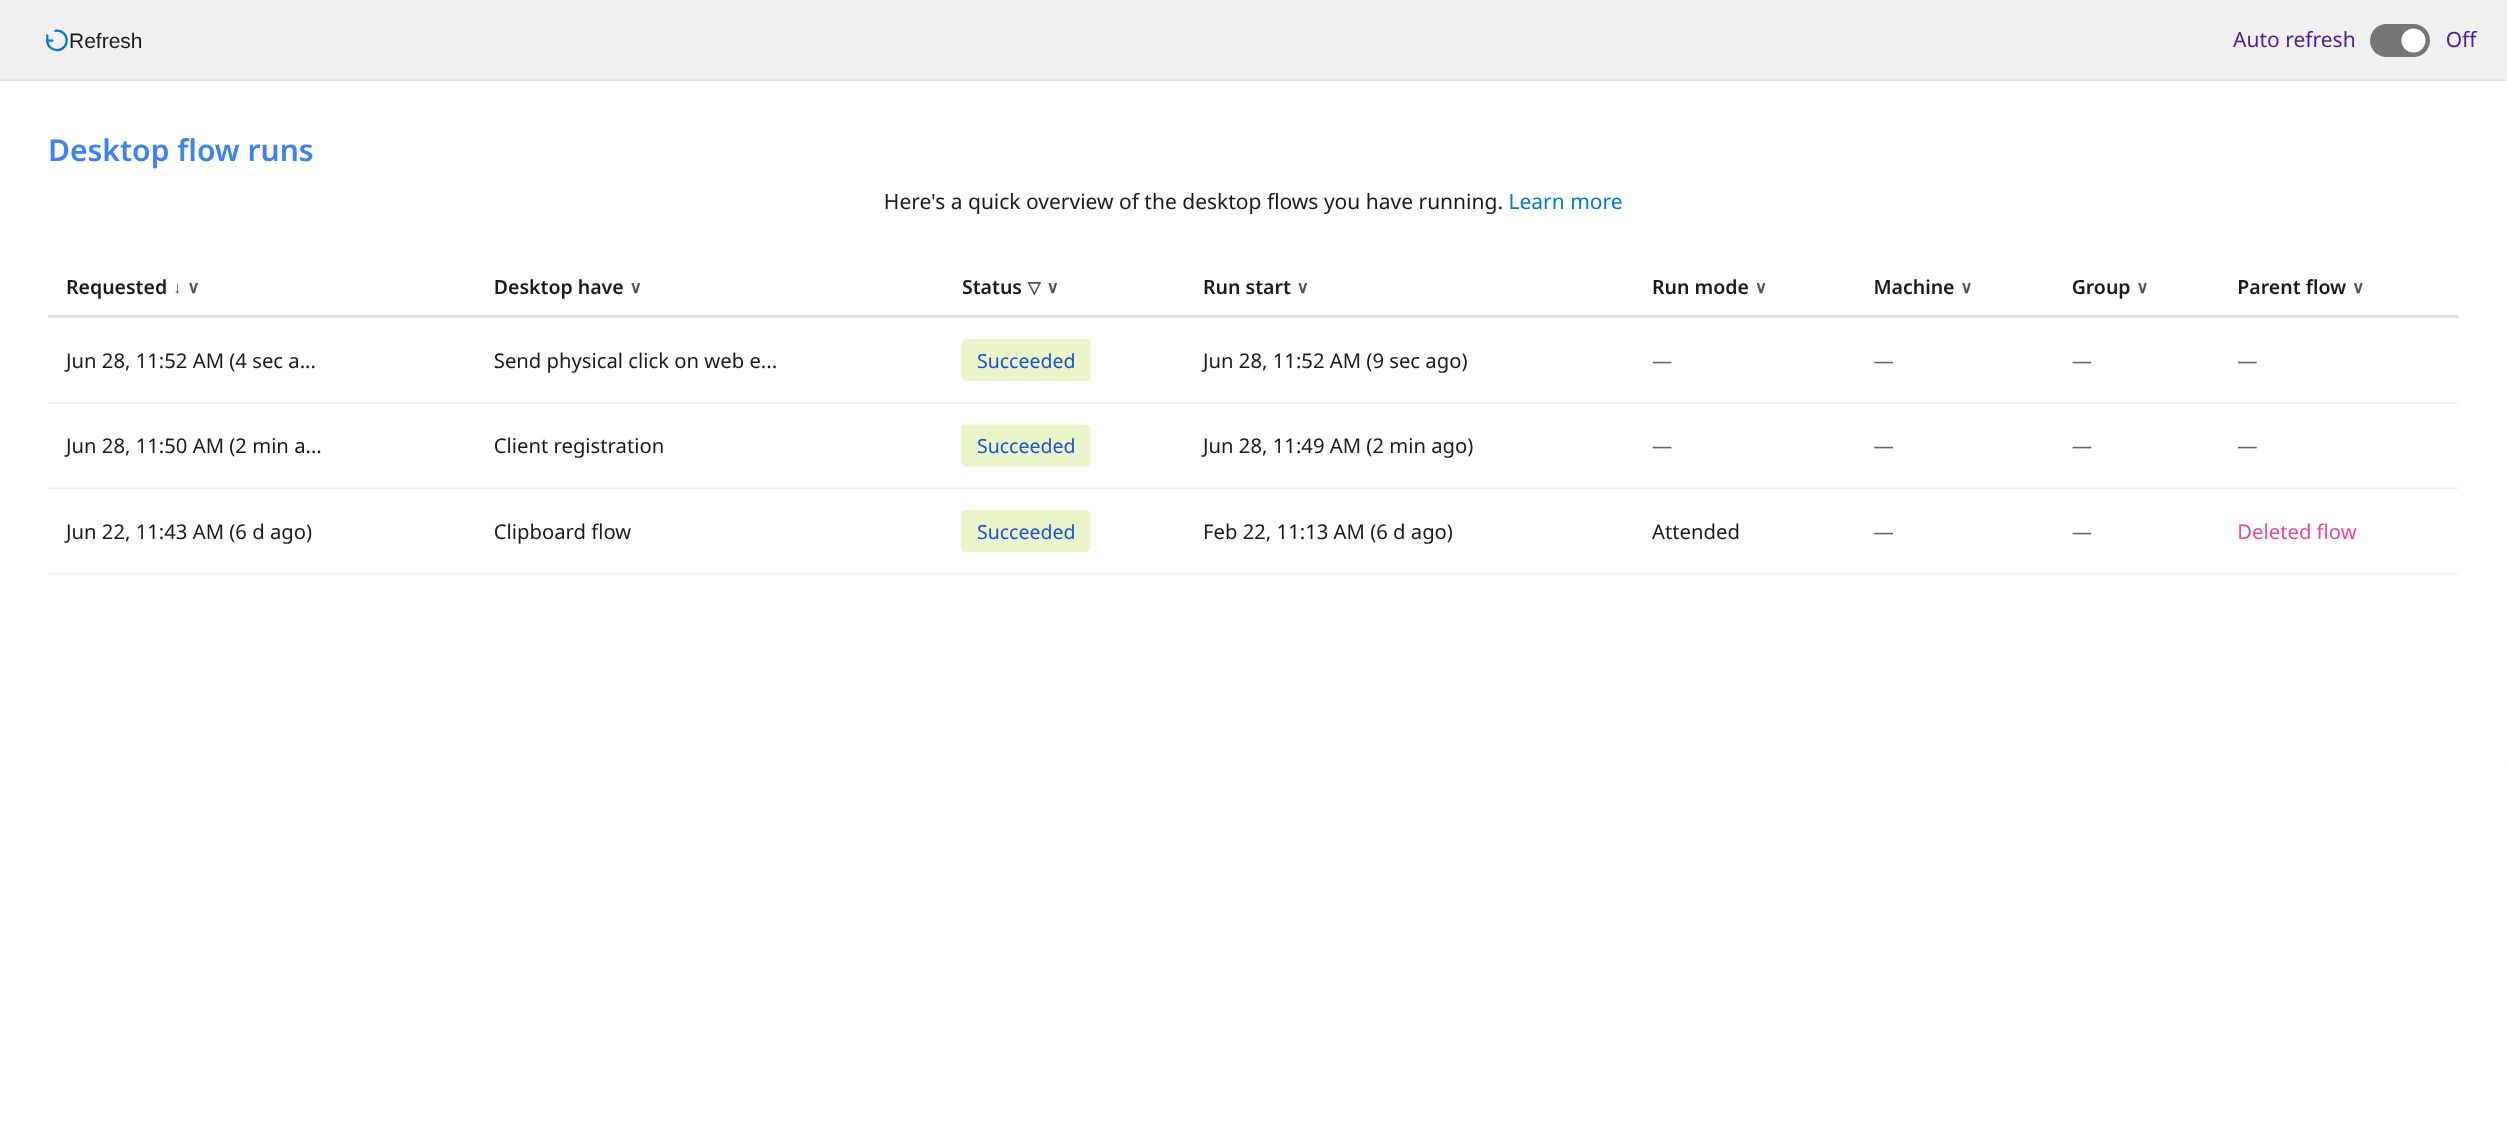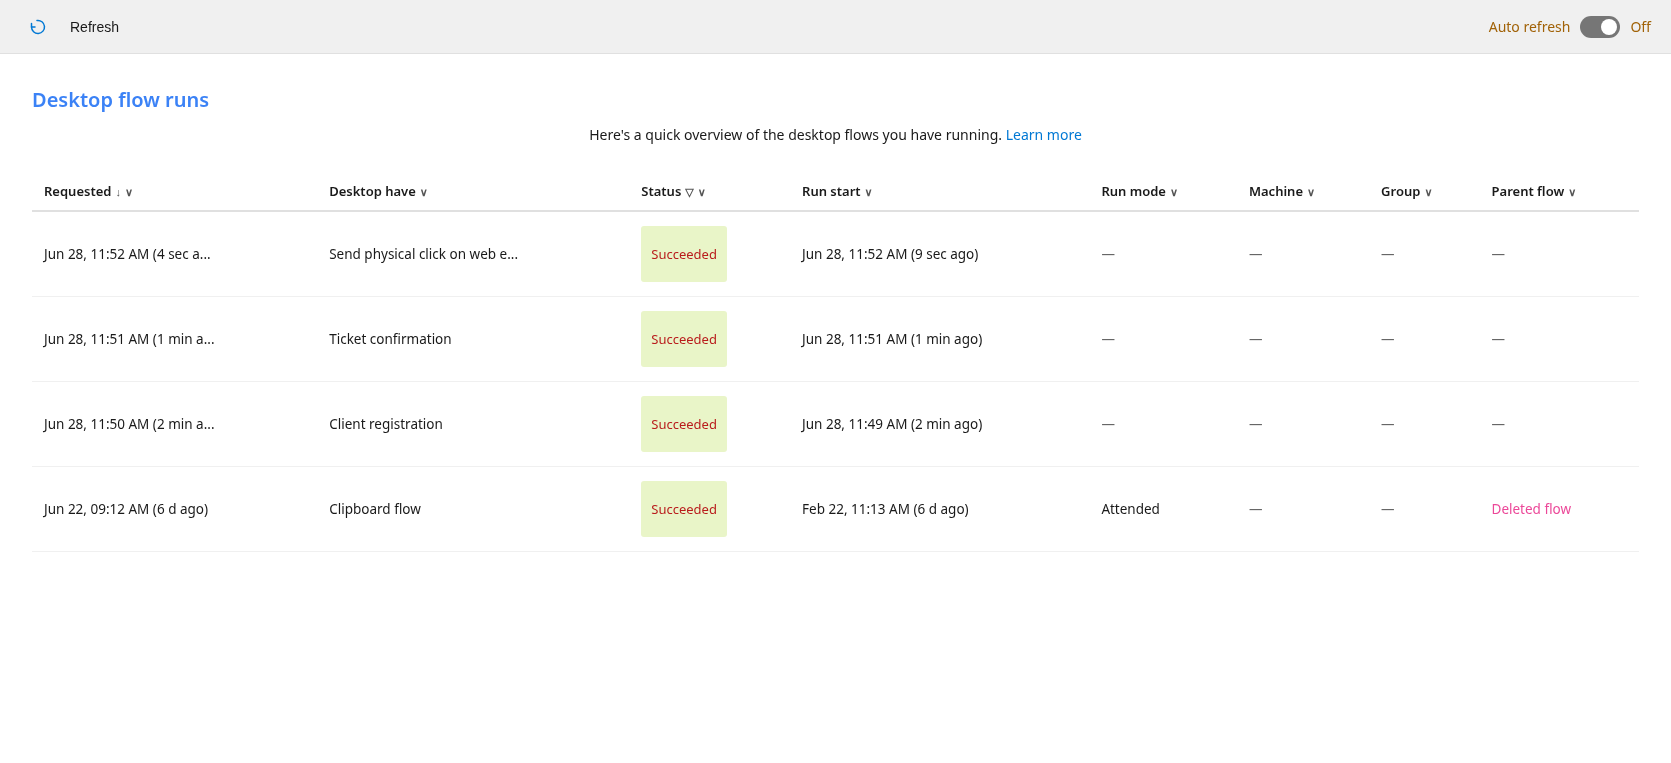--- a/index.html
+++ b/index.html
@@ -15,42 +15,42 @@
       align-items: center;
       justify-content: space-between;
       padding: 10px 20px;
       background: #f0f0f0;
       border-bottom: 1px solid #e0e0e0;
       height: 54px;
     }
     .refresh-btn {
       display: flex;
       align-items: center;
-      gap: 24px;
+      gap: 0;
       background: none;
       border: none;
       cursor: pointer;
       font-size: 14px;
       color: #1a1a1a;
       padding: 4px 8px;
       border-radius: 4px;
     }
     .refresh-icon {
       width: 18px;
       height: 18px;
       display: inline-flex;
       align-items: center;
       justify-content: center;
     }
     .auto-refresh-area {
       display: flex;
       align-items: center;
       gap: 10px;
       font-size: 14px;
-      color: #a16207;
+      color: #4c1d95;
     }
     .toggle-switch {
       width: 40px;
       height: 22px;
       background: #767676;
       border-radius: 11px;
       position: relative;
       cursor: pointer;
     }
     .toggle-knob {
@@ -108,25 +108,25 @@
     tbody tr {
       border-bottom: 1px solid #f0f0f0;
     }
     td {
       padding: 14px 12px;
       font-size: 13.5px;
       color: #1a1a1a;
     }
     .status-badge {
       display: inline-block;
-      padding: 19px 10px;
+      padding: 5px 10px;
       border-radius: 3px;
       font-size: 13px;
       background: #e9f5c8;
-      color: #b91c1c;
+      color: #1d4ed8;
     }
     .dash {
       color: #666;
     }
     .deleted-flow {
       color: #ec4899;
       font-style: normal;
     }
     .sort-icon {
       font-size: 11px;
@@ -226,41 +226,31 @@
           <td>Jun 28, 11:52 AM (4 sec a...</td>
           <td>Send physical click on web e...</td>
           <td><span class="status-badge">Succeeded</span></td>
           <td>Jun 28, 11:52 AM (9 sec ago)</td>
           <td class="dash">—</td>
           <td class="dash">—</td>
           <td class="dash">—</td>
           <td class="dash">—</td>
         </tr>
         <tr>
-          <td>Jun 28, 11:51 AM (1 min a...</td>
-          <td>Ticket confirmation</td>
-          <td><span class="status-badge">Succeeded</span></td>
-          <td>Jun 28, 11:51 AM (1 min ago)</td>
-          <td class="dash">—</td>
-          <td class="dash">—</td>
-          <td class="dash">—</td>
-          <td class="dash">—</td>
-        </tr>
-        <tr>
           <td>Jun 28, 11:50 AM (2 min a...</td>
           <td>Client registration</td>
           <td><span class="status-badge">Succeeded</span></td>
           <td>Jun 28, 11:49 AM (2 min ago)</td>
           <td class="dash">—</td>
           <td class="dash">—</td>
           <td class="dash">—</td>
           <td class="dash">—</td>
         </tr>
         <tr>
-          <td>Jun 22, 09:12 AM (6 d ago)</td>
+          <td>Jun 22, 11:43 AM (6 d ago)</td>
           <td>Clipboard flow</td>
           <td><span class="status-badge">Succeeded</span></td>
           <td>Feb 22, 11:13 AM (6 d ago)</td>
           <td>Attended</td>
           <td class="dash">—</td>
           <td class="dash">—</td>
           <td class="deleted-flow">Deleted flow</td>
         </tr>
       </tbody>
   </table>

